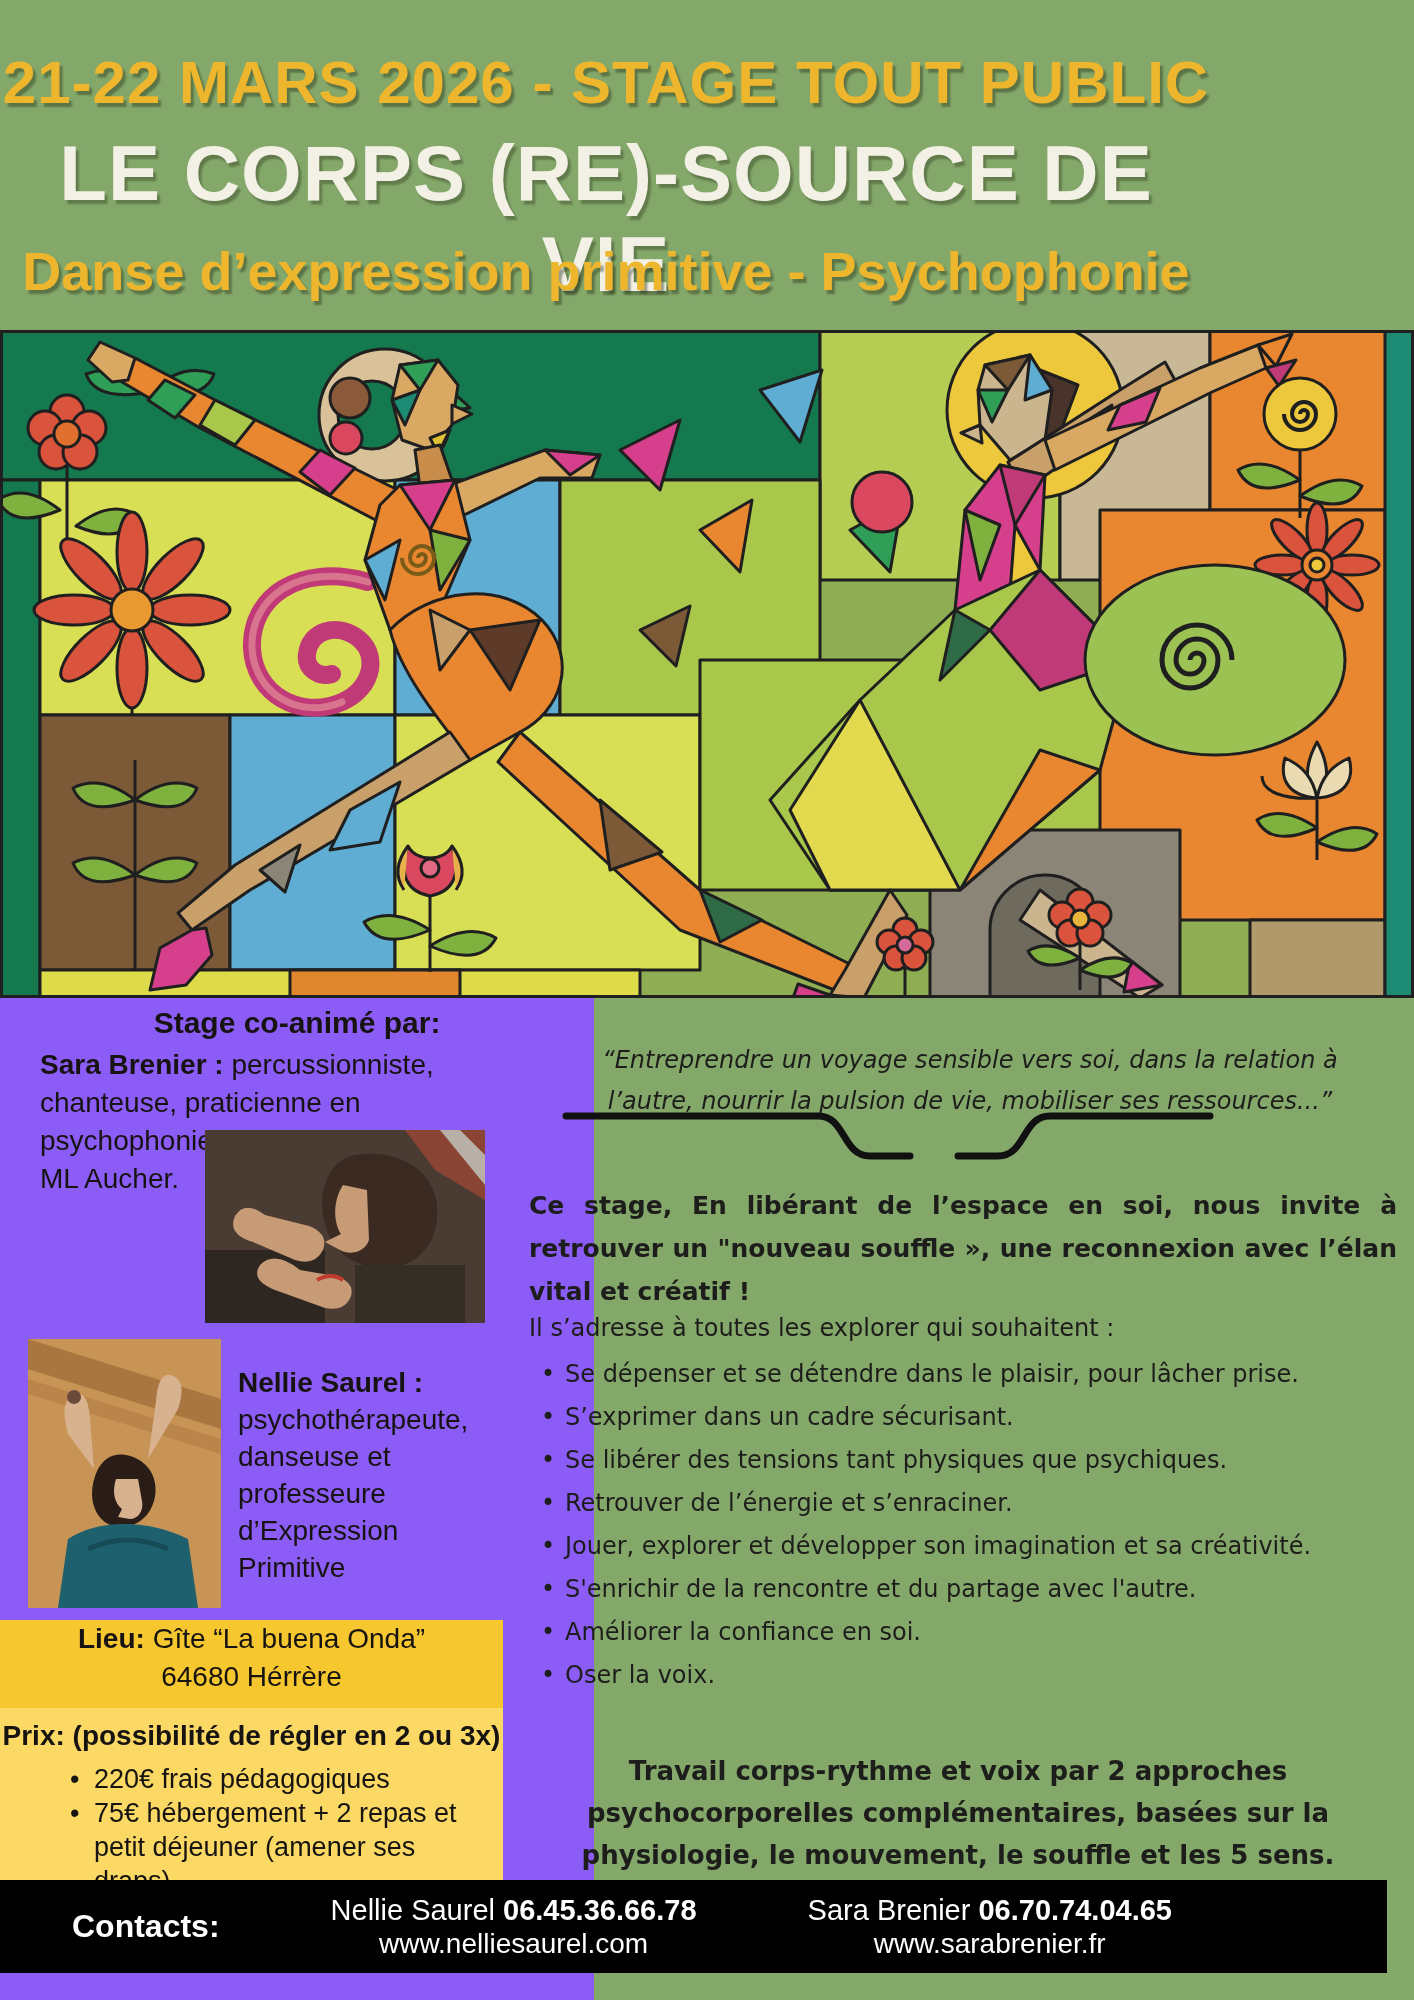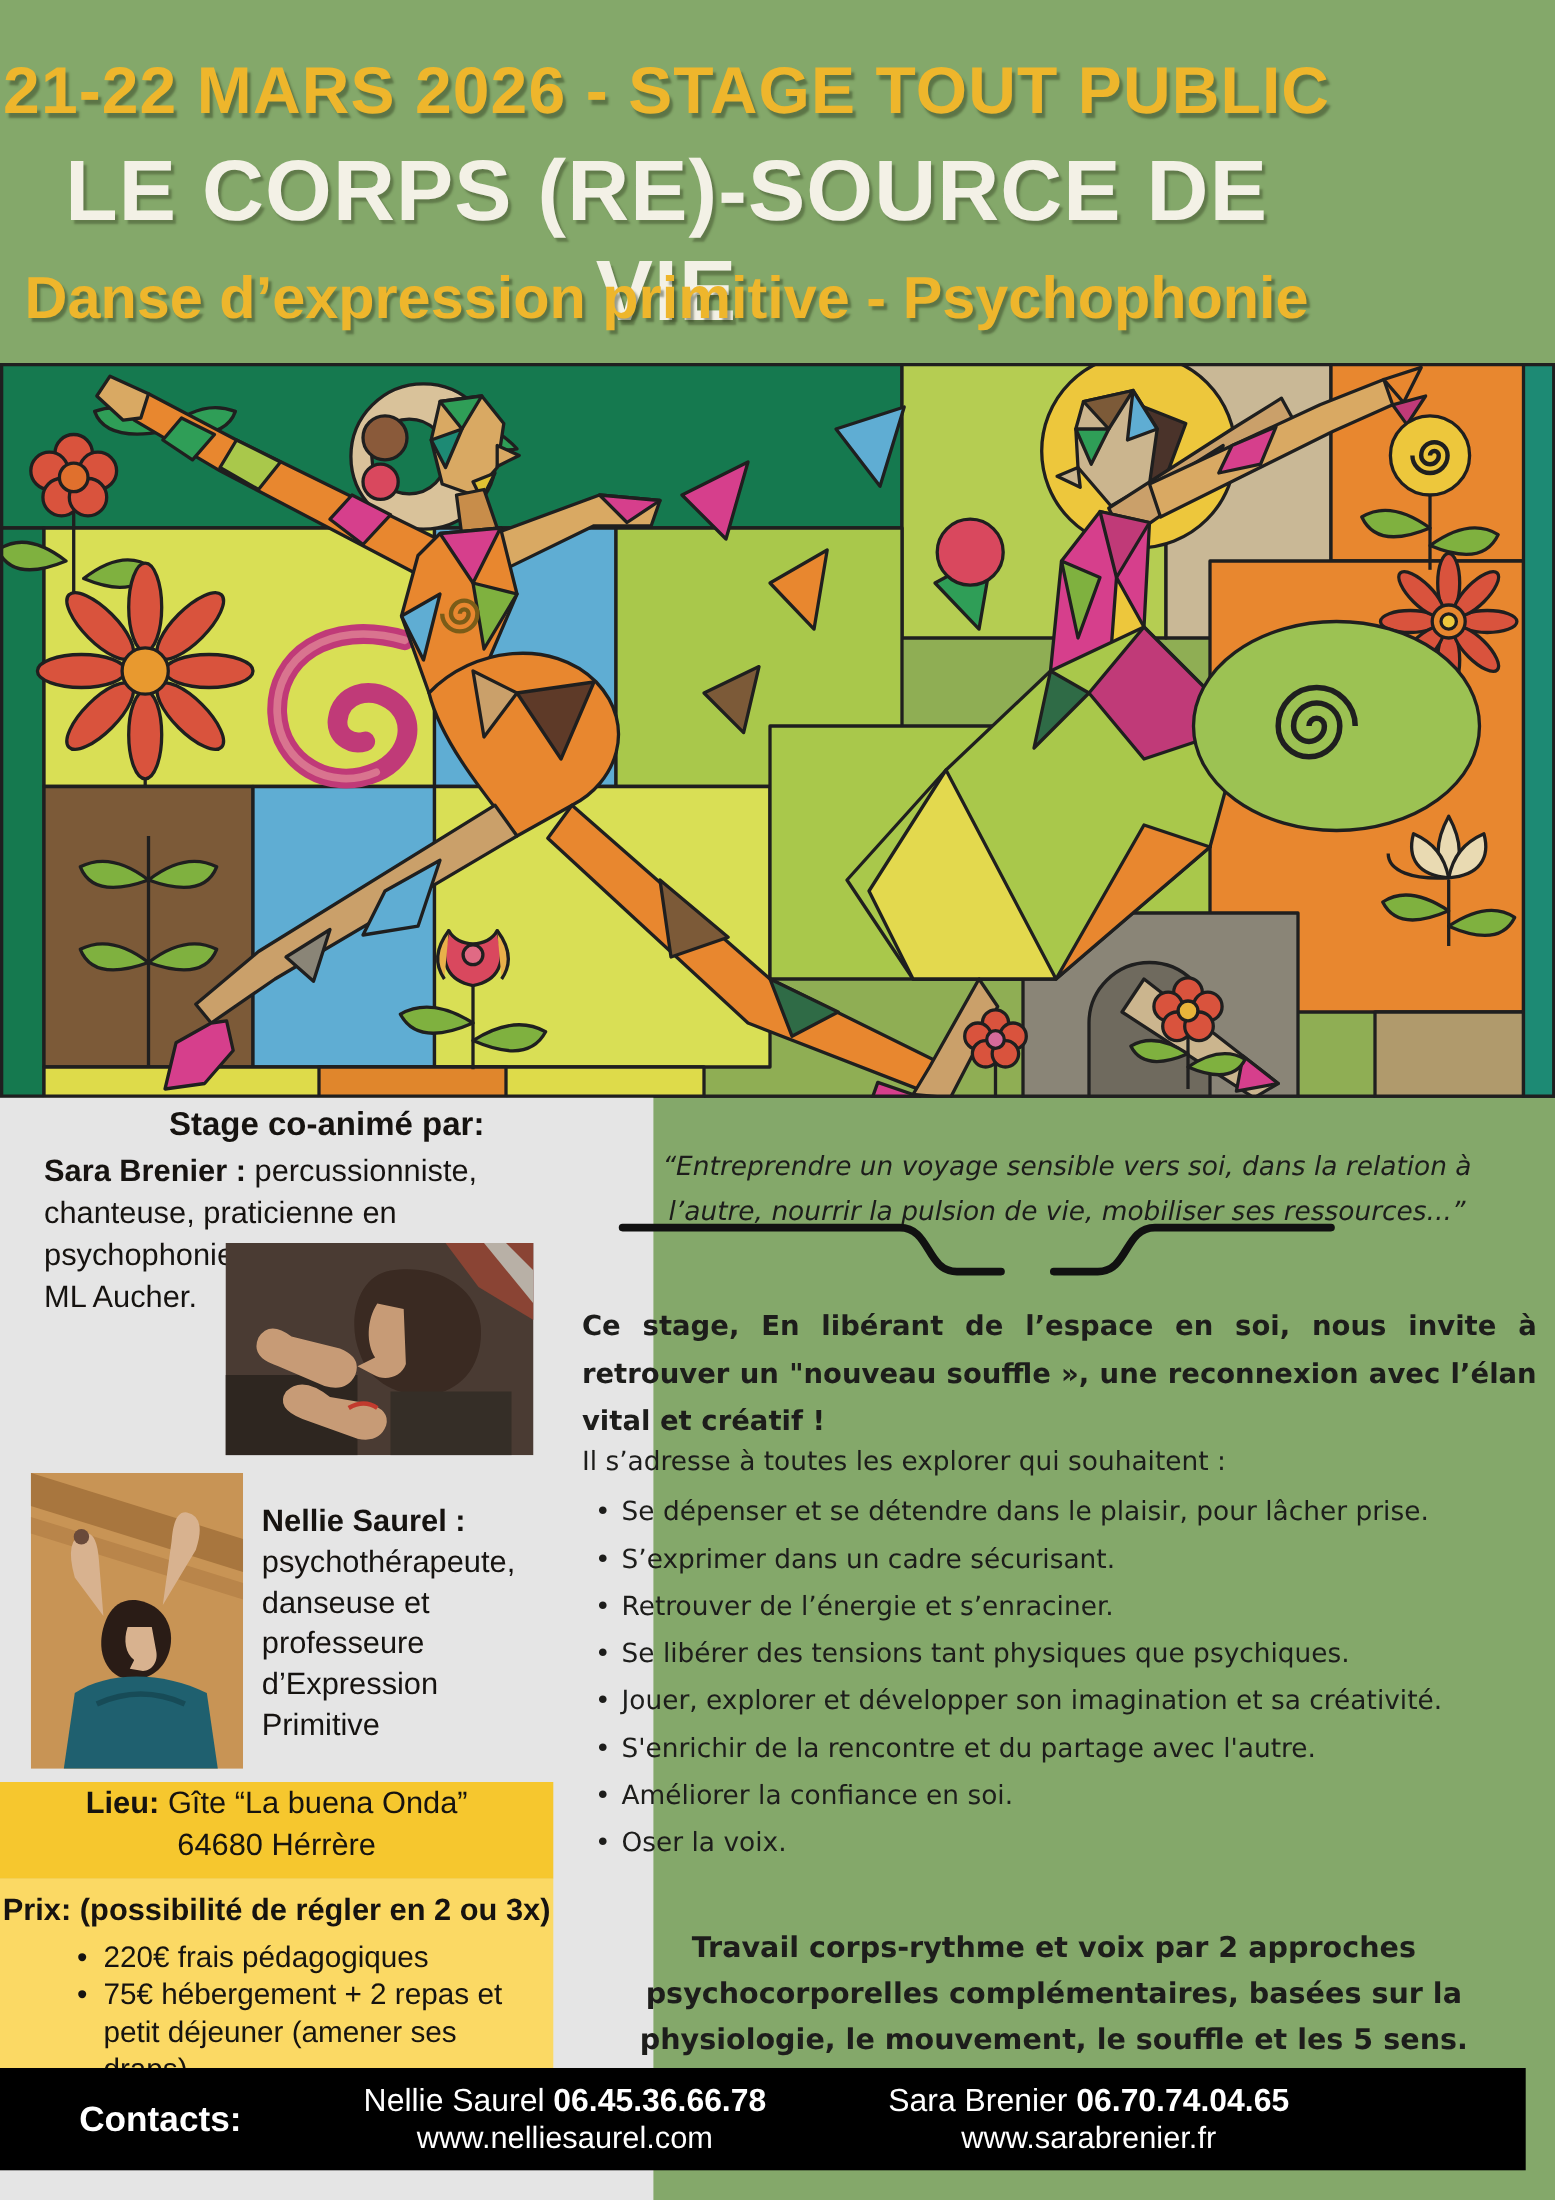--- a/index.html
+++ b/index.html
@@ -9,21 +9,21 @@
   .hdr{position:absolute;left:0;top:0;width:1212px;height:330px;text-align:center;}
   .hdr-l1{position:absolute;left:0;top:48px;width:100%;font-size:60px;font-weight:bold;
           color:#eeb62c;letter-spacing:1px;text-shadow:3px 4px 2px rgba(45,55,28,.45);}
   .hdr-l2{position:absolute;left:0;top:128px;width:100%;font-size:78px;font-weight:bold;
           color:#f3f1e6;letter-spacing:1px;text-shadow:3px 4px 2px rgba(45,55,28,.40);}
   .hdr-l3{position:absolute;left:0;top:240px;width:100%;font-size:54px;font-weight:bold;
           color:#eeb62c;text-shadow:3px 4px 2px rgba(45,55,28,.45);}
   
   .art{position:absolute;left:0;top:330px;width:1414px;height:668px;display:block;}
   
-  .colL{position:absolute;left:0;top:998px;width:594px;height:1002px;background:#e5e5e5;color:#161310;}
+  .colL{position:absolute;left:0;top:998px;width:594px;height:1002px;background:#8b5cf6;color:#161310;}
   .coanime{position:absolute;left:0;top:8px;width:100%;text-align:center;font-size:30px;font-weight:bold;}
   .sara-txt{position:absolute;left:40px;top:48px;width:440px;font-size:28px;line-height:38px;}
   .photo{position:absolute;display:block;}
   .sara-photo{left:205px;top:132px;width:280px;height:193px;}
   .nellie-photo{left:28px;top:341px;width:193px;height:269px;}
   .nellie-txt{position:absolute;left:238px;top:366px;width:262px;font-size:28px;line-height:37px;}
   .lieu{position:absolute;left:0;top:622px;width:503px;height:88px;background:#f6c72e;
         text-align:center;font-size:28px;line-height:38px;box-sizing:border-box;}
   .prix{position:absolute;left:0;top:710px;width:503px;height:172px;background:#fbd964;
         font-size:27px;box-sizing:border-box;padding-top:12px;}
@@ -370,22 +370,22 @@
         <path d="M400,50 h40 c28,0 24,-40 52,-40 H652"></path>
       </g>
     </svg>
 
     <div class="intro-bold">Ce stage, En libérant de l’espace en soi, nous invite à retrouver un "nouveau souffle », une reconnexion avec l’élan vital et créatif !</div>
     <div class="intro-line">Il s’adresse à toutes les explorer qui souhaitent :</div>
 
     <ul class="blist">
       <li>Se dépenser et se détendre dans le plaisir, pour lâcher prise.</li>
       <li>S’exprimer dans un cadre sécurisant.</li>
+      <li>Se libérer des tensions tant physiques que psychiques.</li>
       <li>Retrouver de l’énergie et s’enraciner.</li>
-      <li>Se libérer des tensions tant physiques que psychiques.</li>
       <li>Jouer, explorer et développer son imagination et sa créativité.</li>
       <li>S'enrichir de la rencontre et du partage avec l'autre.</li>
       <li>Améliorer la confiance en soi.</li>
       <li>Oser la voix.</li>
     </ul>
 
     <div class="outro-bold">Travail corps-rythme et voix par 2 approches psychocorporelles complémentaires, basées sur la physiologie, le mouvement, le souffle et les 5 sens.</div>
   </div>
 
   <div class="bar">

